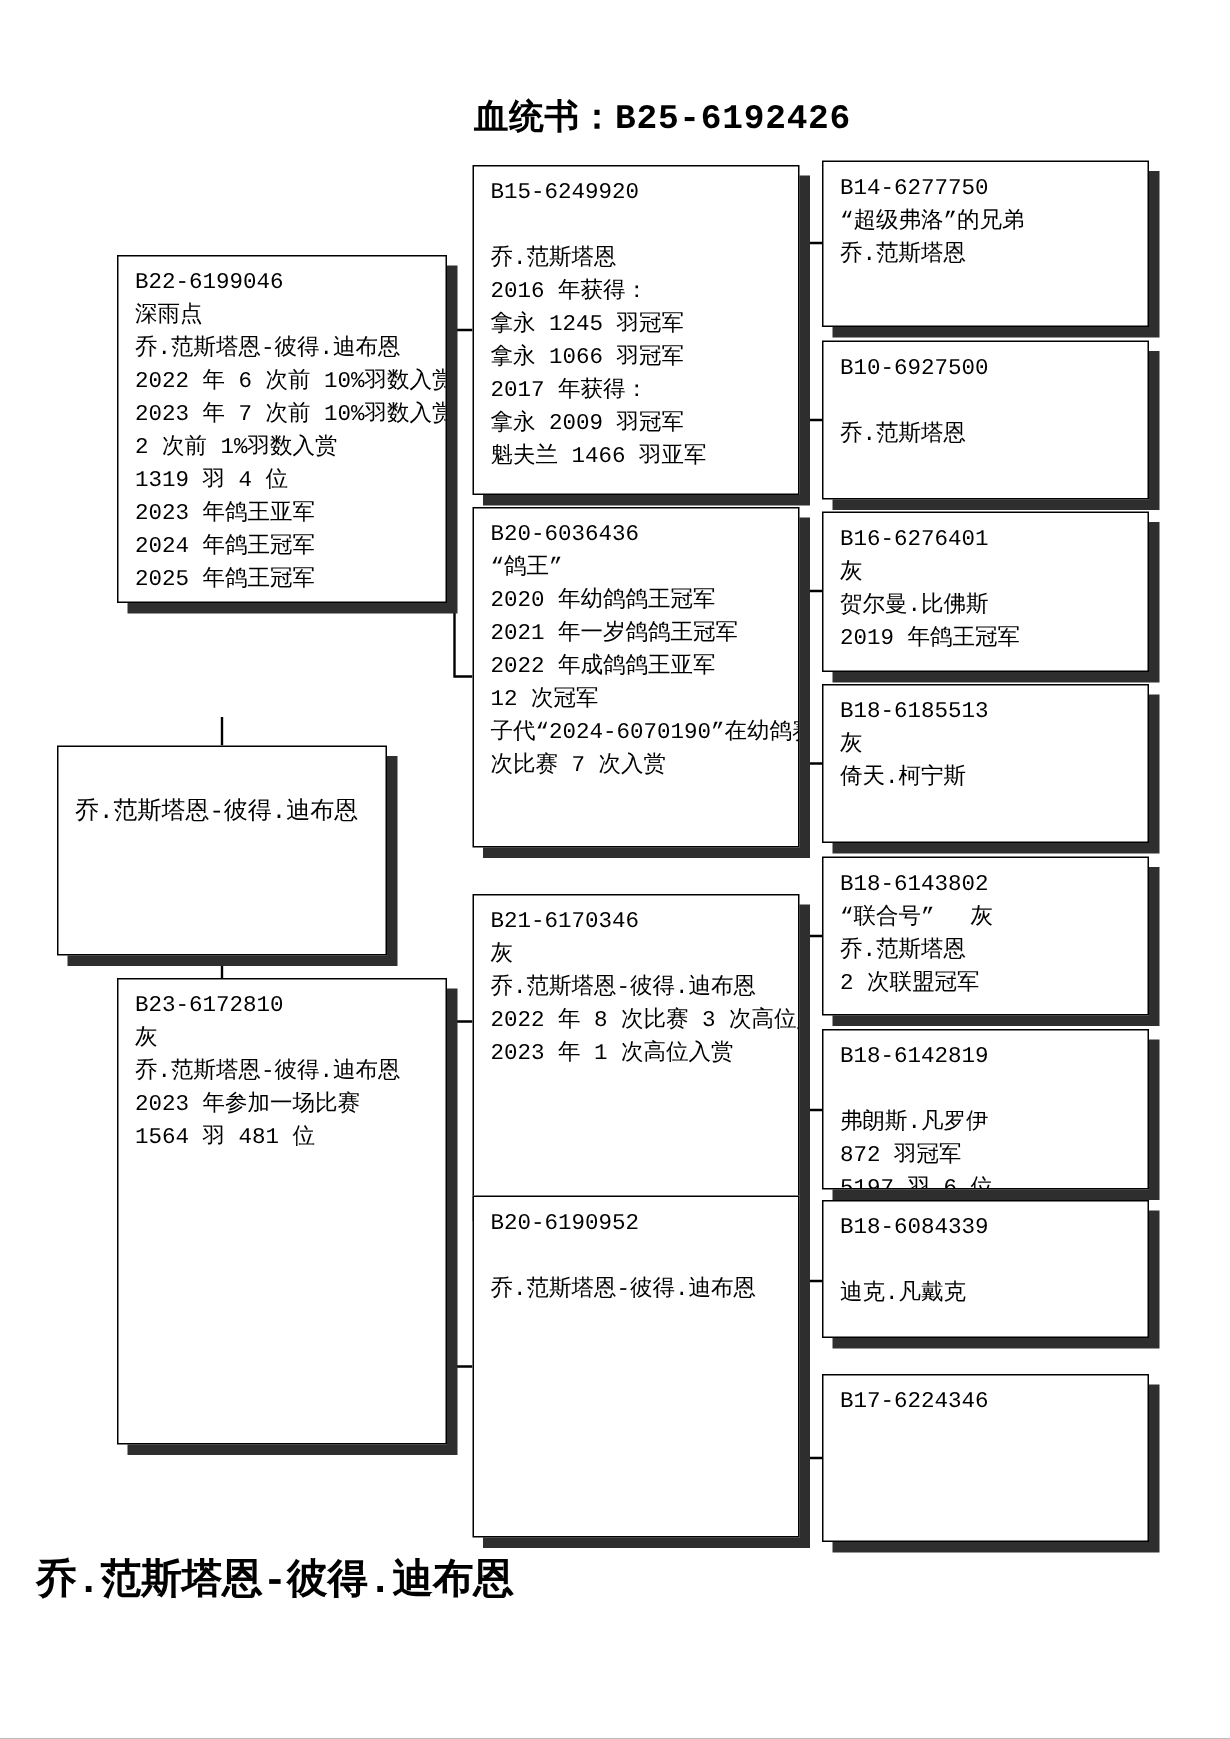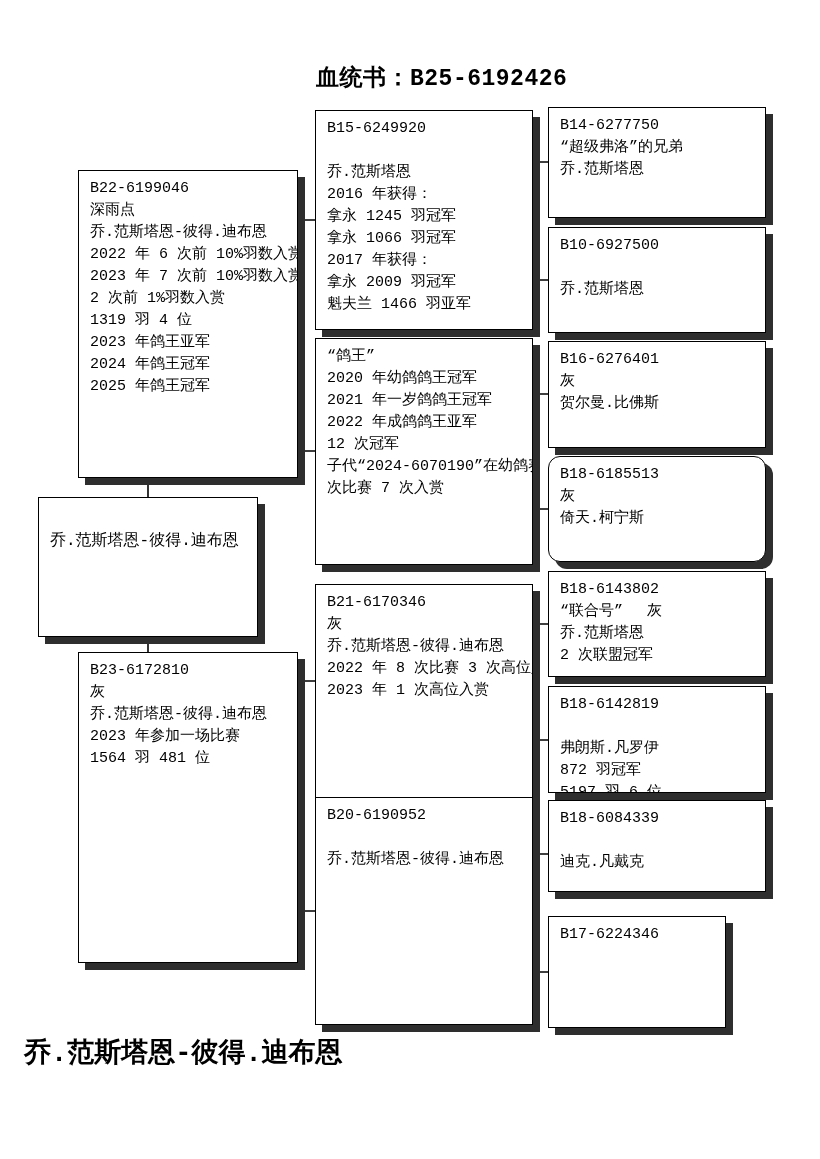--- a/index.html
+++ b/index.html
@@ -72,21 +72,21 @@
       <path d="M533 681 H539 M548 624 H539 V740 H548"></path>
       <path d="M533 911 H539 M548 854 H539 V972 H548"></path>
     </g>
   </svg>
 
   <div class="pbox subject" style="left:38px;top:497px;width:220px;height:140px;">
       <div class="box-line">&nbsp;</div>
       <div class="box-line">乔.范斯塔恩-彼得.迪布恩</div>
     </div>
 
-  <div class="pbox" style="left:78px;top:170px;width:220px;height:308px;">
+  <div class="pbox" style="left:78px;top:170px;width:220px;height:232px;">
       <div class="box-line box-id">B22-6199046</div>
       <div class="box-line">深雨点</div>
       <div class="box-line">乔.范斯塔恩-彼得.迪布恩</div>
       <div class="box-line">2022 年 6 次前 10%羽数入赏</div>
       <div class="box-line">2023 年 7 次前 10%羽数入赏</div>
       <div class="box-line">2 次前 1%羽数入赏</div>
       <div class="box-line">1319 羽 4 位</div>
       <div class="box-line">2023 年鸽王亚军</div>
       <div class="box-line">2024 年鸽王冠军</div>
       <div class="box-line">2025 年鸽王冠军</div>
@@ -104,29 +104,30 @@
       <div class="box-line">&nbsp;</div>
       <div class="box-line">乔.范斯塔恩</div>
       <div class="box-line">2016 年获得：</div>
       <div class="box-line">拿永 1245 羽冠军</div>
       <div class="box-line">拿永 1066 羽冠军</div>
       <div class="box-line">2017 年获得：</div>
       <div class="box-line">拿永 2009 羽冠军</div>
       <div class="box-line">魁夫兰 1466 羽亚军</div>
     </div>
   <div class="pbox" style="left:315px;top:338px;width:218px;height:227px;">
+      <div class="box-line box-id">B20-6036436</div>
       <div class="box-line">“鸽王”</div>
       <div class="box-line">2020 年幼鸽鸽王冠军</div>
       <div class="box-line">2021 年一岁鸽鸽王冠军</div>
       <div class="box-line">2022 年成鸽鸽王亚军</div>
       <div class="box-line">12 次冠军</div>
       <div class="box-line">子代“2024-6070190”在幼鸽赛季 7</div>
       <div class="box-line">次比赛 7 次入赏</div>
     </div>
-  <div class="pbox" style="left:315px;top:584px;width:218px;height:218px;">
+  <div class="pbox" style="left:315px;top:596px;width:218px;height:218px;">
       <div class="box-line box-id">B21-6170346</div>
       <div class="box-line">灰</div>
       <div class="box-line">乔.范斯塔恩-彼得.迪布恩</div>
       <div class="box-line">2022 年 8 次比赛 3 次高位入赏</div>
       <div class="box-line">2023 年 1 次高位入赏</div>
     </div>
   <div class="pbox" style="left:315px;top:797px;width:218px;height:228px;">
       <div class="box-line box-id">B20-6190952</div>
       <div class="box-line">&nbsp;</div>
       <div class="box-line">乔.范斯塔恩-彼得.迪布恩</div>
@@ -139,22 +140,23 @@
     </div>
   <div class="pbox" style="left:548px;top:227px;width:218px;height:106px;">
       <div class="box-line box-id">B10-6927500</div>
       <div class="box-line">&nbsp;</div>
       <div class="box-line">乔.范斯塔恩</div>
     </div>
   <div class="pbox" style="left:548px;top:341px;width:218px;height:107px;">
       <div class="box-line box-id">B16-6276401</div>
       <div class="box-line">灰</div>
       <div class="box-line">贺尔曼.比佛斯</div>
+      <div class="box-line">2019 年鸽王冠军</div>
     </div>
-  <div class="pbox" style="left:548px;top:456px;width:218px;height:106px;border-radius:12px;">
+  <div class="pbox" style="left:548px;top:456px;width:218px;height:106px;">
       <div class="box-line box-id">B18-6185513</div>
       <div class="box-line">灰</div>
       <div class="box-line">倚天.柯宁斯</div>
     </div>
   <div class="pbox" style="left:548px;top:571px;width:218px;height:106px;">
       <div class="box-line box-id">B18-6143802</div>
       <div class="box-line">“联合号”　 灰</div>
       <div class="box-line">乔.范斯塔恩</div>
       <div class="box-line">2 次联盟冠军</div>
     </div>
@@ -163,19 +165,19 @@
       <div class="box-line">&nbsp;</div>
       <div class="box-line">弗朗斯.凡罗伊</div>
       <div class="box-line">872 羽冠军</div>
       <div class="box-line">5197 羽 6 位</div>
     </div>
   <div class="pbox" style="left:548px;top:800px;width:218px;height:92px;">
       <div class="box-line box-id">B18-6084339</div>
       <div class="box-line">&nbsp;</div>
       <div class="box-line">迪克.凡戴克</div>
     </div>
-  <div class="pbox" style="left:548px;top:916px;width:178px;height:112px;">
+  <div class="pbox" style="left:548px;top:916px;width:218px;height:112px;">
       <div class="box-line box-id">B17-6224346</div>
     </div>
 
   <div class="footer-name">乔.范斯塔恩-彼得.迪布恩</div>
 
 </div>
 
 </body></html>

